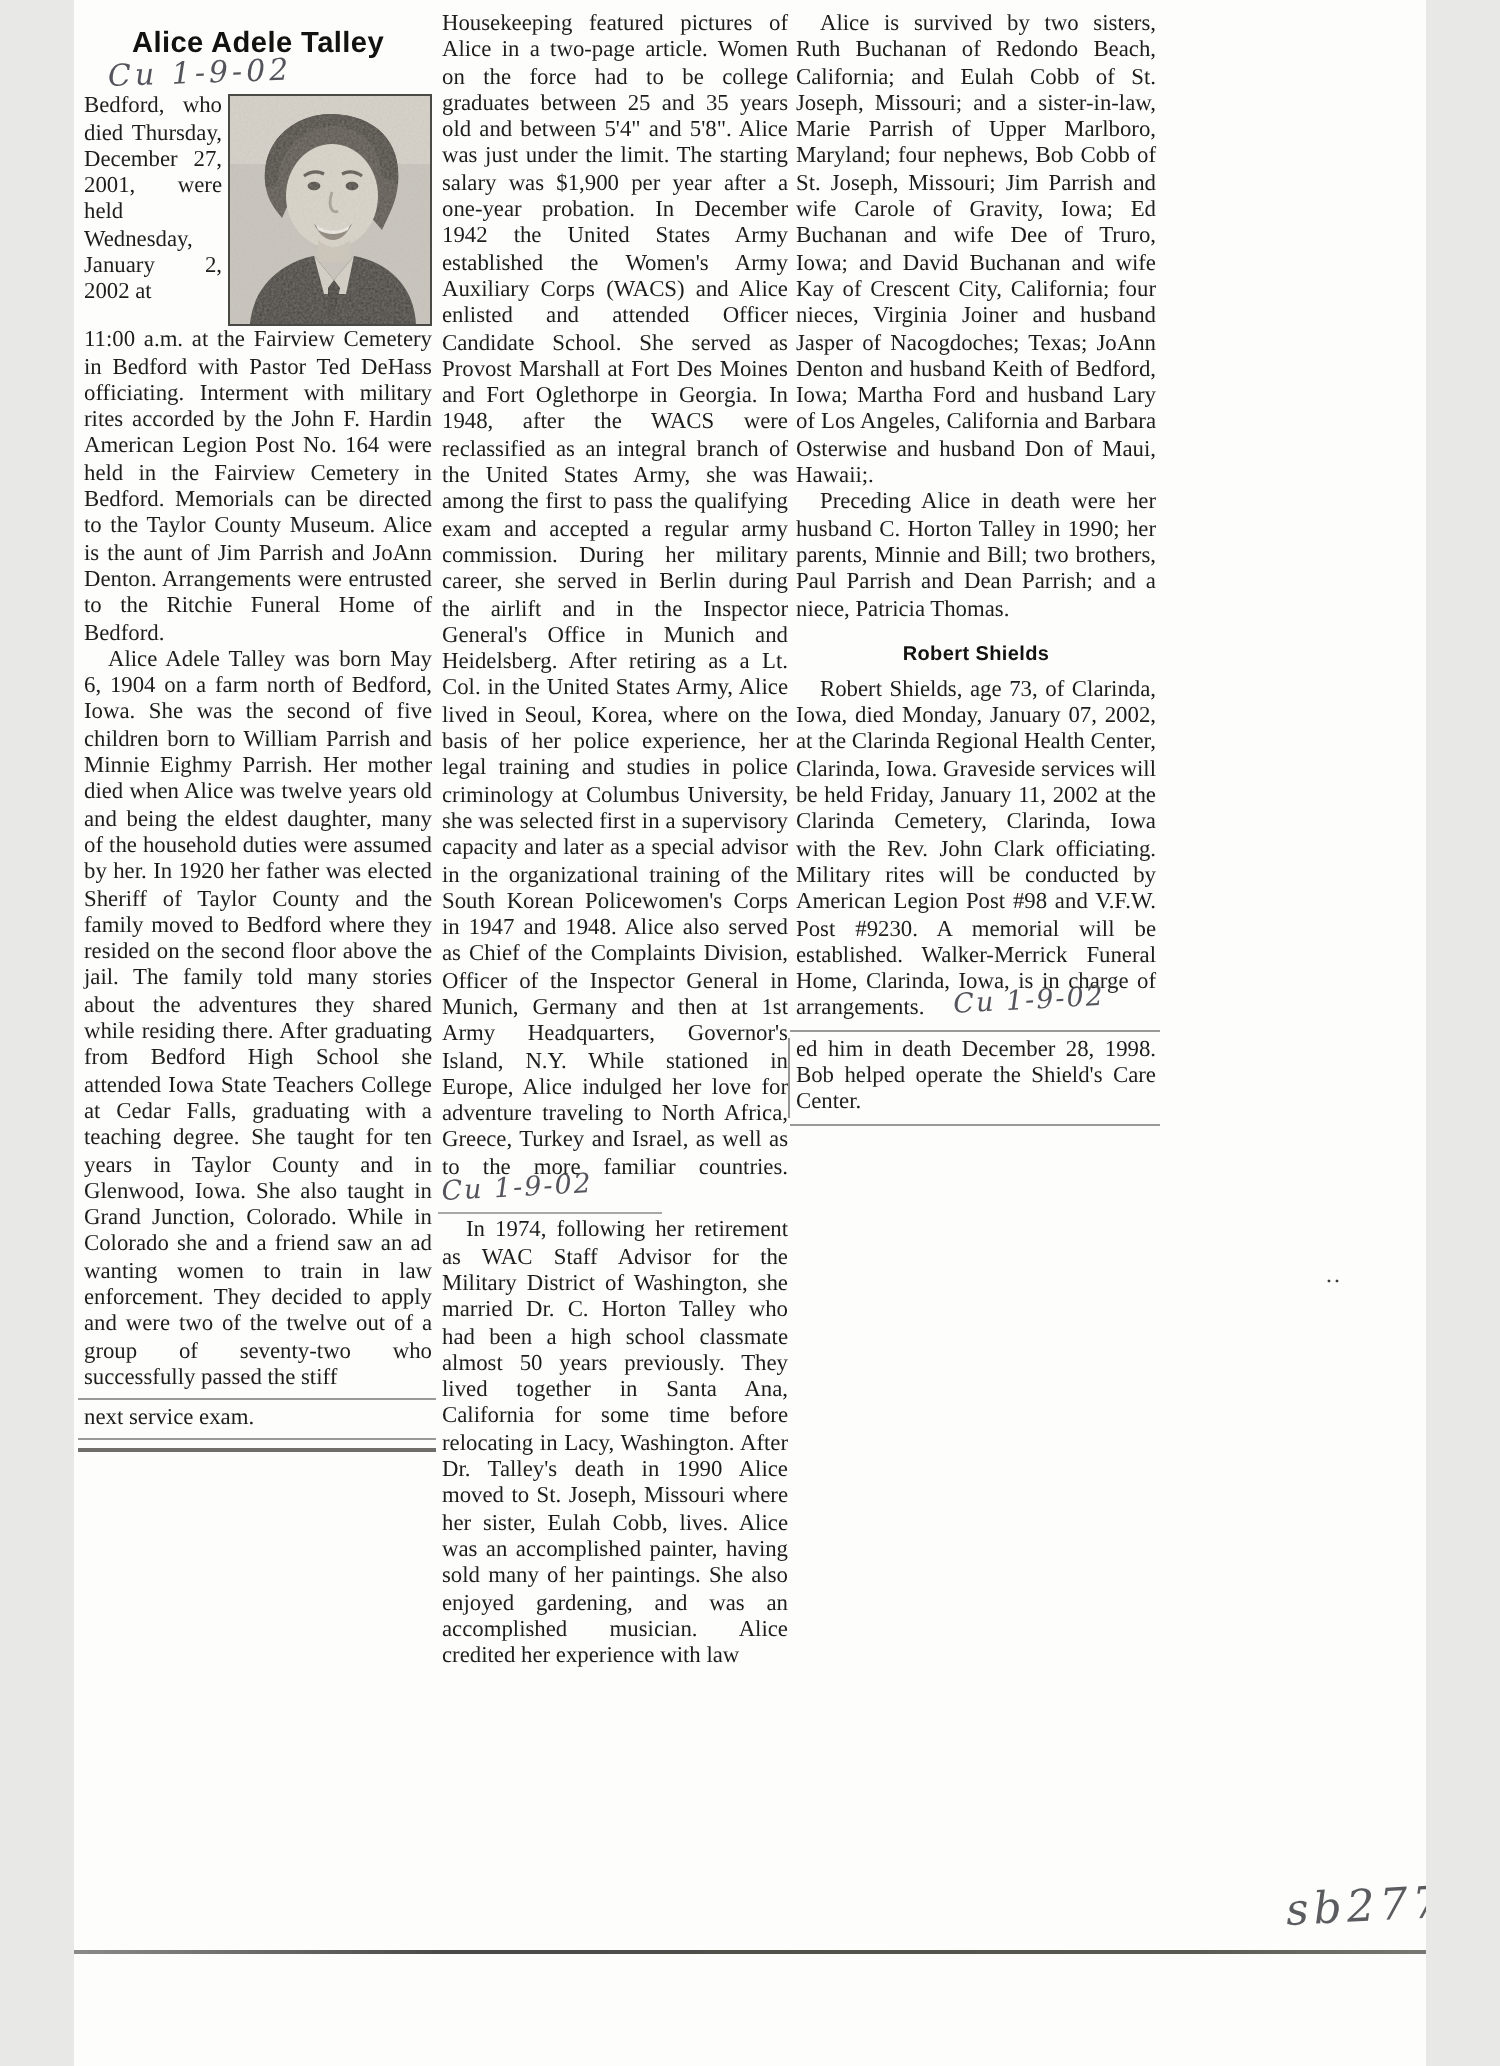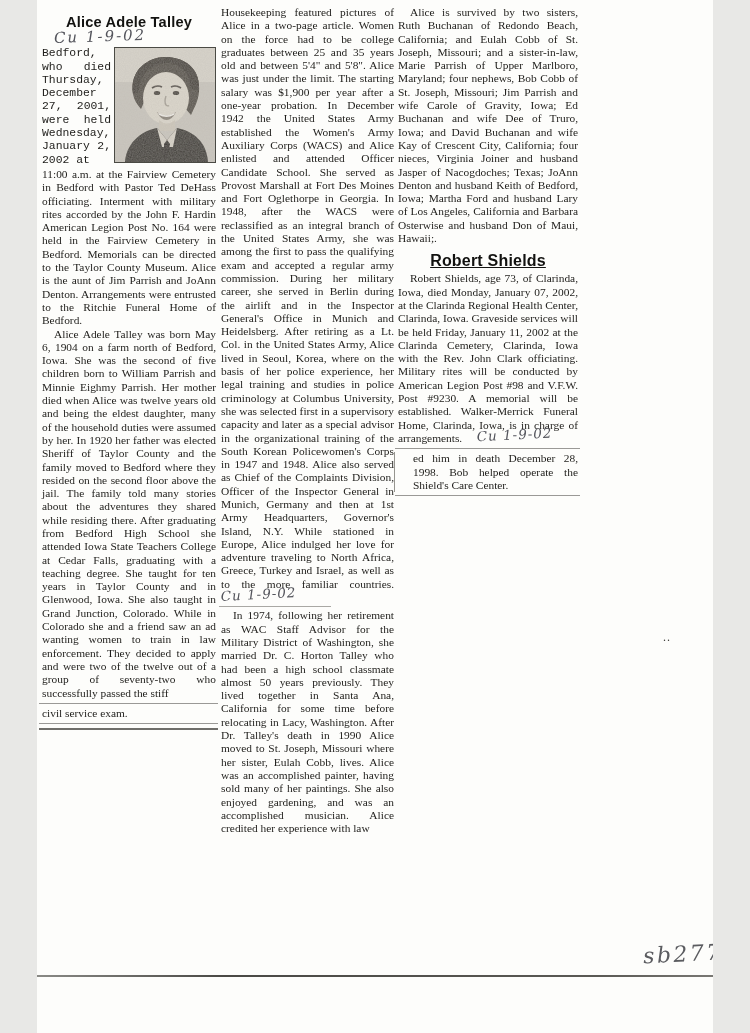--- a/index.html
+++ b/index.html
@@ -14,47 +14,47 @@
   .col2 { left:184px; top:6px;  width:173px; }
   .col3 { left:361px; top:6px;  width:180px; }
   p.body { margin:0; padding:0; }
   p.indent { text-indent:12px; }
   .obit-title {
     font-family:"Liberation Sans","DejaVu Sans",sans-serif;
     font-weight:bold; font-size:14.6px; line-height:17px;
     text-align:center; margin:0 0 1px 0; color:#121210;
     letter-spacing:.2px;
   }
-  .robert-title { margin:7px 0 3px 0; font-size:16px;text-decoration:underline; }
+  .robert-title { margin:7px 0 3px 0; font-size:10px; }
   .hw {
     font-family:"DejaVu Serif",serif; font-style:italic;
     color:#54555c; white-space:nowrap;
   }
   .hw-stamp1 {
     font-size:15px; letter-spacing:2px; margin:0 0 2px 12px;
     transform:rotate(-2deg); transform-origin:left center;
   }
   .hw-inline {
     display:inline-block; font-size:13.5px; letter-spacing:1px;
     transform:rotate(-3deg); transform-origin:left bottom; line-height:10px;
   }
   .hw-catalog {
     position:absolute; left:606px; top:941px; font-size:22px;
     letter-spacing:2.5px; color:#5b5c60; transform:rotate(-3deg);
   }
-  .photo-row { display:flex; gap:3px; margin:1px 0;font-family:Liberation Mono, monospace; }
+  .photo-row { display:flex; gap:3px; margin:1px 0; }
   .photo-row .narrow { width:71px; text-align:justify; }
   .photo-frame {
     flex:0 0 100px; width:100px; height:114px;
     border:1px solid #4a4a44; background:#cbc7bf; overflow:hidden;
   }
   .cut       { border-top:1px solid #9a9996; margin:3px -2px 3px -3px; height:0; }
   .cut-mid   { border-top:1px solid #a9a8a4; width:112px; margin:2px 0 2px -2px; height:0; }
   .cut-thick { height:2px; background:#6f6e6a; margin:4px -2px 0 -3px; }
-  .strip-left { border-left:1px solid #96958f; margin-left:-4px; padding-left:18px; }
+  .strip-left { border-left:1px solid #96958f; margin-left:-4px; padding-left:3px; }
   .wash-seg  { line-height:14.4px; }
   .sheet-edge {
     position:absolute; left:0; top:975px; width:748px; height:2px;
     background:linear-gradient(to right,#8a8a86,#4a4945 25%,#5a5954 75%,#8c8b87);
   }
   .right-edge { position:absolute; left:744px; top:852px; width:2px; height:124px; background:#bcbbb6; }
   .hole {
     position:absolute; width:34px; height:17px;
     border:2.5px solid #8b8b88; border-bottom:none;
     border-radius:17px 17px 0 0; filter:blur(.6px); opacity:.85;
@@ -101,33 +101,34 @@
             <path d="M10,114 C12,92 30,82 42,80 L52,92 L62,80 C78,83 92,94 93,114 Z" fill="#3d3a35"></path>
             <path d="M42,80 L52,92 L62,80 L58,99 L47,99 Z" fill="#d8d3c9"></path>
             <path d="M49,96 l3,-4 l3,4 l-3,14 l-3,0 Z" fill="#332f2b"></path>
           </g>
         </svg>
       </div>
     </div>
     <p class="body">11:00 a.m. at the Fairview Cemetery in Bedford with Pastor Ted DeHass officiating. Interment with military rites accorded by the John F. Hardin American Legion Post No. 164 were held in the Fairview Cemetery in Bedford. Memorials can be directed to the Taylor County Museum. Alice is the aunt of Jim Parrish and JoAnn Denton. Arrangements were entrusted to the Ritchie Funeral Home of Bedford.</p>
     <p class="body indent">Alice Adele Talley was born May 6, 1904 on a farm north of Bedford, Iowa. She was the second of five children born to William Parrish and Minnie Eighmy Parrish. Her mother died when Alice was twelve years old and being the eldest daughter, many of the household duties were assumed by her. In 1920 her father was elected Sheriff of Taylor County and the family moved to Bedford where they resided on the second floor above the jail. The family told many stories about the adventures they shared while residing there. After graduating from Bedford High School she attended Iowa State Teachers College at Cedar Falls, graduating with a teaching degree. She taught for ten years in Taylor County and in Glenwood, Iowa. She also taught in Grand Junction, Colorado. While in Colorado she and a friend saw an ad wanting women to train in law enforcement. They decided to apply and were two of the twelve out of a group of seventy-two who successfully passed the stiff</p>
     <div class="cut"></div>
-    <p class="body">civil service exam.</p>
+    <p class="body">next service exam.</p>
     <div class="cut"></div>
     <div class="cut-thick"></div>
   </div>
 
   <div class="col col2">
     <p class="body"><span>Housekeeping featured pictures of Alice in a two-page article. Women on the force had to be college graduates between 25 and 35 years old and between 5'4" and 5'8".  Alice was just under the limit.  The starting salary was $1,900 per year after a one-year probation.  In December 1942 the United States Army established the Women's Army Auxiliary Corps (WACS) and Alice enlisted and attended Officer Candidate School.  She served as Provost Marshall at Fort Des Moines and Fort Oglethorpe in Georgia.  In 1948, after the WACS were reclassified as an integral branch of the United States Army, she was among the first to pass the qualifying exam and accepted a regular army commission. During her military career, she served in Berlin during the airlift and in the Inspector General's Office in Munich and Heidelsberg.  After retiring as a Lt. Col. in the United States Army, Alice lived in Seoul, Korea, where on the basis of her police experience, her legal training and studies in police criminology at Columbus University, she was selected first in a supervisory capacity and later as a special advisor in the organizational training of the South Korean Policewomen's Corps in 1947 and 1948. Alice also served as Chief of the Complaints Division, Officer of the Inspector General in Munich, Germany and then at 1st Army Headquarters, Governor's Island, N.Y.  While stationed in Europe, Alice indulged her love for adventure traveling to North Africa, Greece, Turkey and Israel, as well as to the more familiar countries.</span> <span class="hw hw-inline">Cu 1-9-02</span></p>
     <div class="cut-mid"></div>
     <p class="body indent">In 1974, following her retirement as WAC Staff Advisor for the Military District of Washington, she married Dr. C. Horton Talley who had been a high school classmate almost 50 years previously.  They lived together in Santa Ana, California for some time before relocating in Lacy, Washington.  After Dr. Talley's death in 1990 Alice moved to St. Joseph, Missouri where her sister, Eulah Cobb, lives.  Alice was an accomplished painter, having sold many of her paintings.  She also enjoyed gardening, and was an accomplished musician.  Alice credited her experience with law</p>
   </div>
 
   <div class="col col3">
     <p class="body indent">Alice is survived by two sisters, Ruth Buchanan of Redondo Beach, California; and Eulah Cobb of St. Joseph, Missouri; and a sister-in-law, Marie Parrish of Upper Marlboro, Maryland; four nephews, Bob Cobb of St. Joseph, Missouri; Jim Parrish and wife Carole of Gravity, Iowa; Ed Buchanan and wife Dee of Truro, Iowa; and David Buchanan and wife Kay of Crescent City, California; four nieces, Virginia Joiner and husband Jasper of Nacogdoches; Texas; JoAnn Denton and husband Keith of Bedford, Iowa; Martha Ford and husband Lary of Los Angeles, California and Barbara Osterwise and husband Don of Maui, Hawaii;.</p>
+    <p class="body indent">Preceding Alice in death were her husband C. Horton Talley in 1990; her parents, Minnie and Bill; two brothers, Paul Parrish and Dean Parrish; and a niece, Patricia Thomas.</p>
     <div class="obit-title robert-title">Robert Shields</div>
     <p class="body indent"><span>Robert Shields, age 73, of Clarinda, Iowa, died Monday, January 07, 2002, at the Clarinda Regional Health Center, Clarinda, Iowa. Graveside services will be held Friday, January 11, 2002 at the Clarinda Cemetery, Clarinda, Iowa with the Rev. John Clark officiating. Military rites will be conducted by American Legion Post #98 and V.F.W. Post #9230. A memorial will be established. Walker-Merrick Funeral Home, Clarinda, Iowa, is in charge of arrangements.</span> <span class="hw hw-inline">Cu 1-9-02</span></p>
     <div class="cut"></div>
     <div class="strip-left">
       <p class="body">ed him in death December 28, 1998. Bob helped operate the Shield's Care Center.</p>
     </div>
     <div class="cut"></div>
   </div>
 
   <div class="hole hole1"></div>

